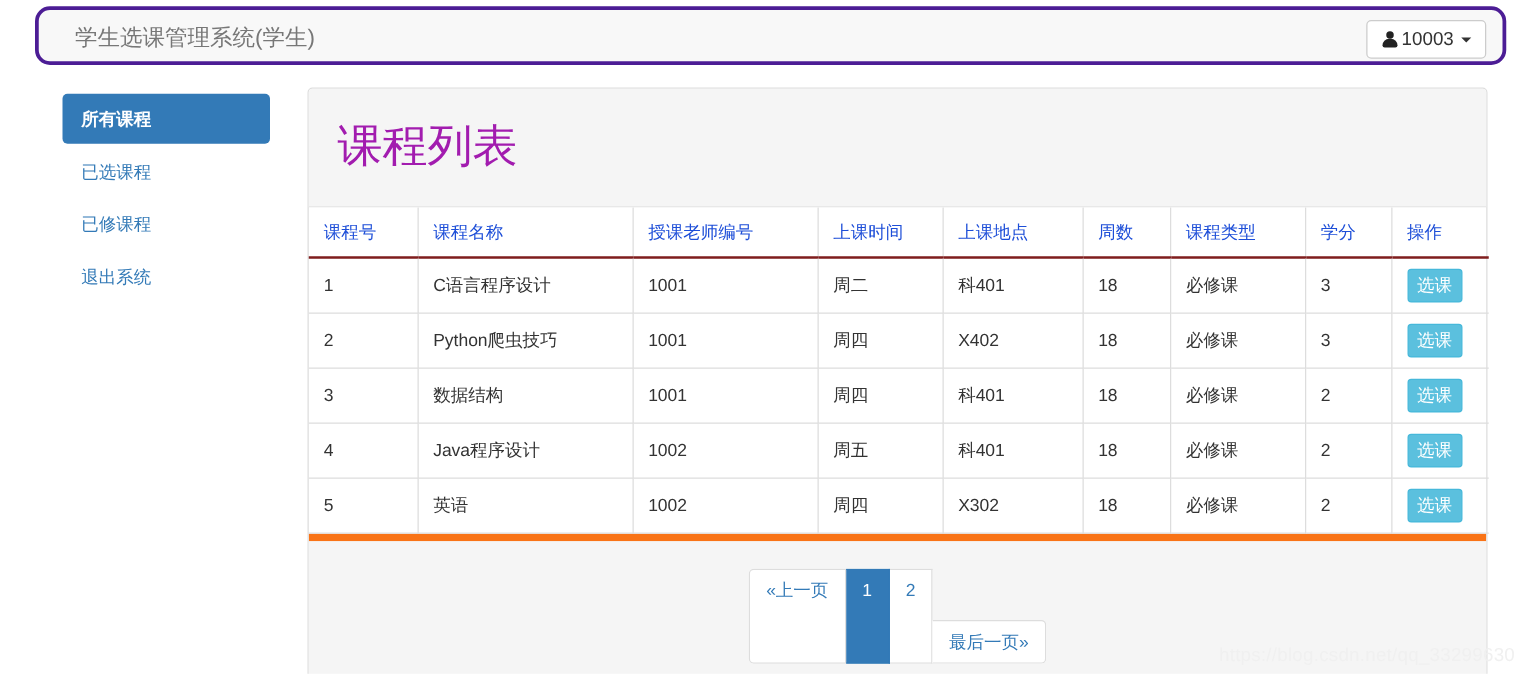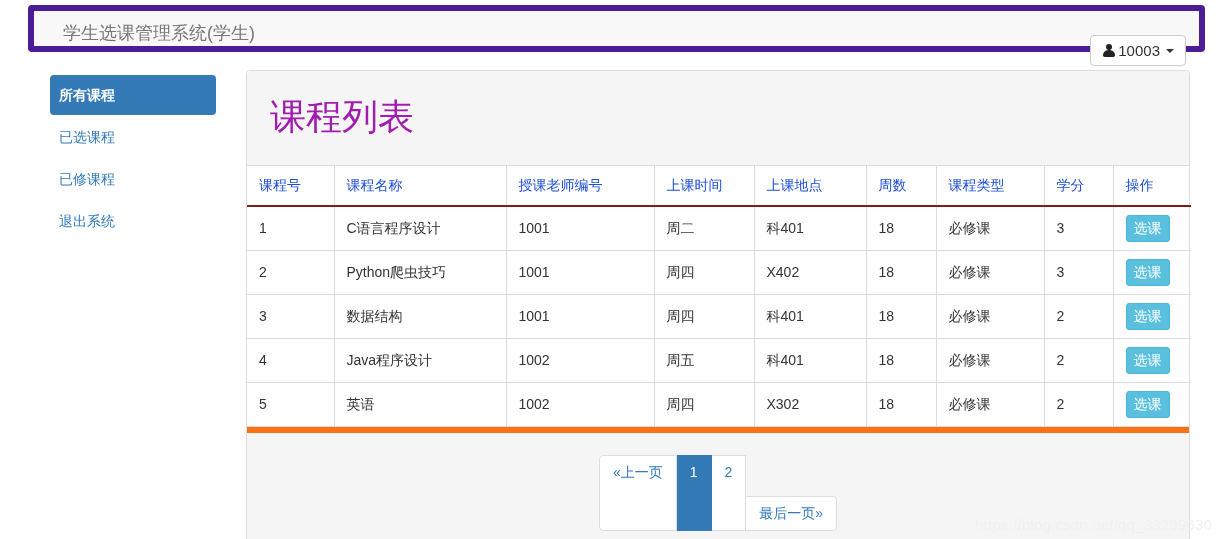--- a/index.html
+++ b/index.html
@@ -18,22 +18,22 @@
   }
 
   
   .navbar {
     position: absolute;
     left: 28px;
     top: 5px;
     width: 1177px;
     height: 47px;
     background: #f8f8f8;
-    border: 6px solid #4c1d95;
-    border-radius: 4px;
+    border: 3px solid #4c1d95;
+    border-radius: 12px;
     box-sizing: border-box;
   }
   .navbar-brand {
     position: absolute;
     left: 29px;
     top: 0;
     height: 45px;
     line-height: 45px;
     font-size: 18px;
     color: #777777;
@@ -48,21 +48,20 @@
     padding: 0 11px;
     background: #ffffff;
     border: 1px solid #cccccc;
     border-radius: 4px;
     display: flex;
     align-items: center;
     gap: 1px;
     font-size: 15px;
     color: #333333;
     cursor: pointer;
-    margin-top: 16px;
   }
   .user-icon {
     display: inline-block;
     width: 13px;
     height: 14px;
     position: relative;
     margin-right: 2px;
   }
   .user-icon::before {
     content: "";
@@ -97,21 +96,21 @@
   
   .sidebar {
     position: absolute;
     left: 50px;
     top: 75px;
     width: 166px;
   }
   .nav-item {
     display: block;
     box-sizing: border-box;
-    padding: 10px 9px;
+    padding: 10px 15px;
     font-size: 14px;
     color: #337ab7;
     text-decoration: none;
     border-radius: 4px;
     line-height: 20px;
     cursor: pointer;
     margin-bottom: 2px;
   }
   .nav-item.active {
     background: #337ab7;

